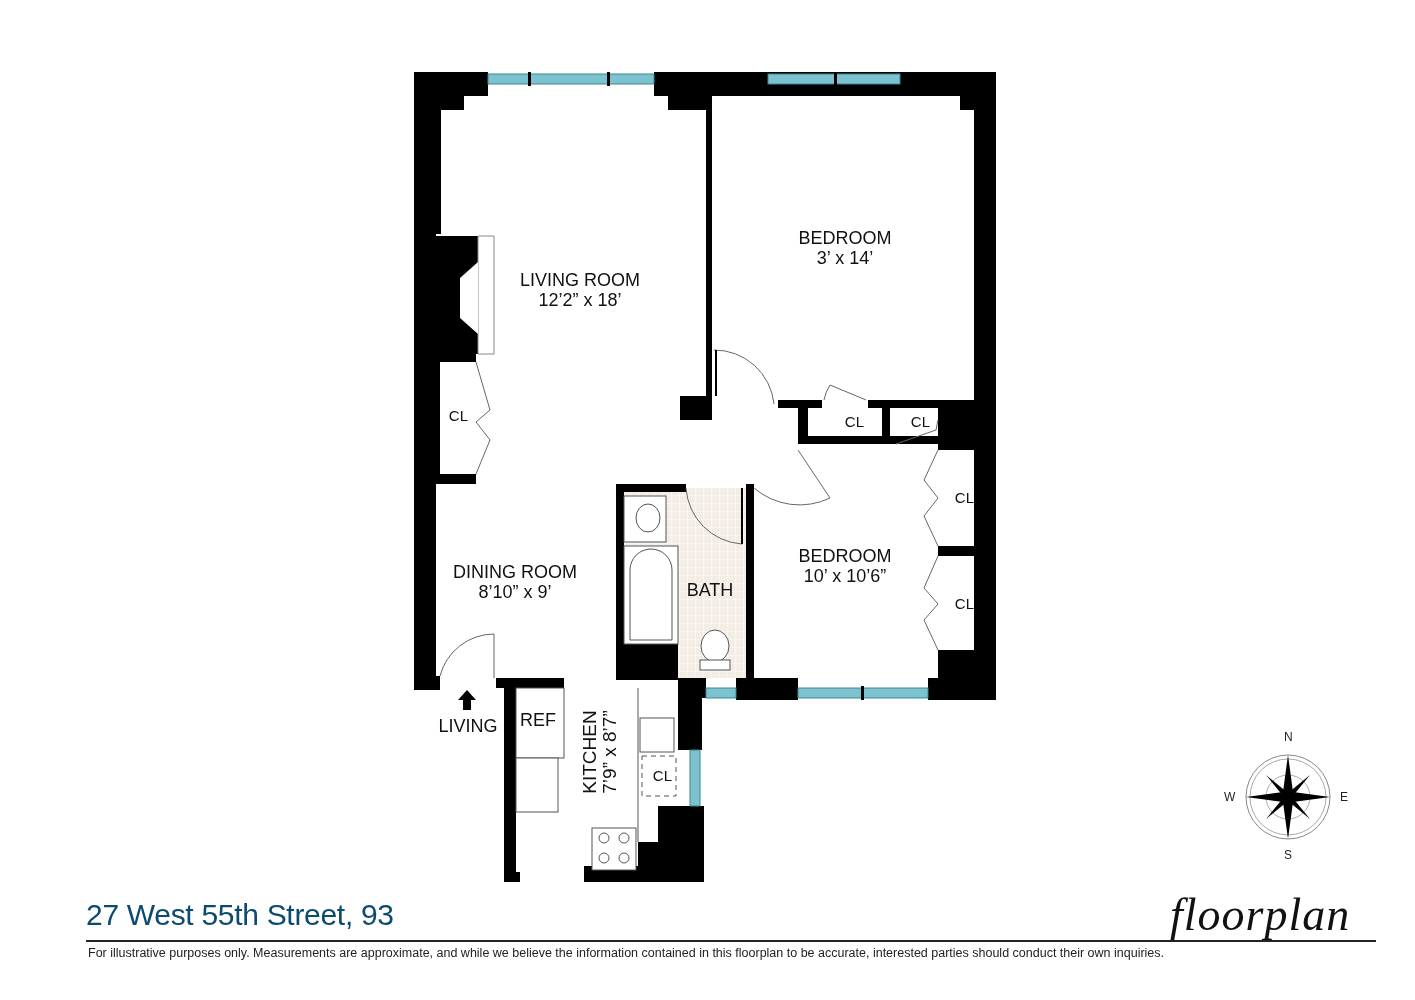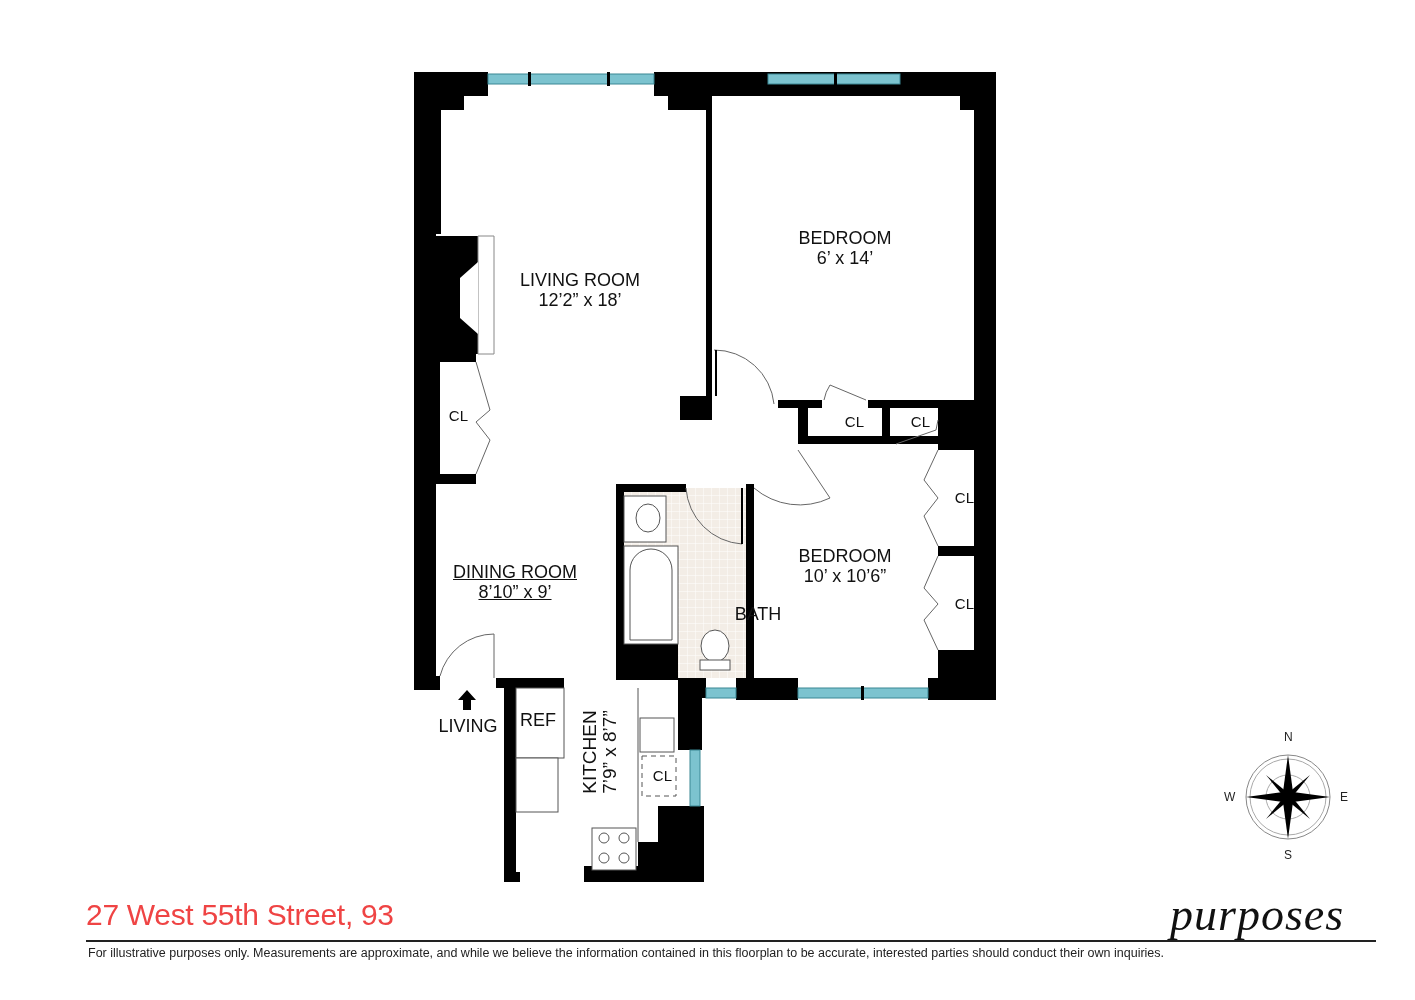--- a/index.html
+++ b/index.html
@@ -1,21 +1,21 @@
 <!DOCTYPE html>
 <html><head>
 <meta charset="utf-8">
 <style>
   html,body{margin:0;padding:0;background:#fff;}
   body{width:1415px;height:1000px;position:relative;overflow:hidden;font-family:"Liberation Sans",sans-serif;}
   #plan{position:absolute;left:0;top:0;width:1415px;height:1000px;}
   .lbl{position:absolute;text-align:center;color:#111;font-family:"Liberation Sans",sans-serif;line-height:1.12;}
   .room{font-size:18px;}
   .cl{font-size:15px;text-align:right;}
-  .address{position:absolute;left:86px;top:898px;font-size:30px;color:#ef4444;letter-spacing:-0.3px;}
+  .address{position:absolute;left:86px;top:898px;font-size:30px;color:#0c4a6e;letter-spacing:-0.3px;}
   .rule{position:absolute;left:86px;top:940px;width:1290px;height:2px;background:#222;}
   .disclaimer{position:absolute;left:88px;top:946px;font-size:12.5px;color:#222;white-space:nowrap;text-align:center;}
   .brand{position:absolute;left:1170px;top:888px;font-family:"Liberation Serif",serif;font-style:italic;font-size:46px;color:#111;letter-spacing:1px;}
   .compass-l{position:absolute;font-size:12px;color:#222;}
   .kitchen{position:absolute;left:555px;top:722px;width:110px;height:60px;transform:rotate(-90deg);transform-origin:center;font-size:19px;text-align:center;line-height:1.05;}
 </style>
 </head>
 <body>
 
 <svg id="plan" viewBox="0 0 1415 1000" xmlns="http://www.w3.org/2000/svg">
@@ -144,46 +144,46 @@
     <polygon points="-22,-22 0,-4 0,0 -4,0" fill="#000"></polygon>
   </g>
 </svg>
 
 <div class="lbl room" style="left:500px;top:270px;width:160px;">
     <div>LIVING ROOM</div>
     <div>12’2” x 18’</div>
   </div>
 <div class="lbl room" style="left:770px;top:228px;width:150px;">
     <div>BEDROOM</div>
-    <div>6’ x 14’</div>
+    <div>3’ x 14’</div>
   </div>
 <div class="lbl room" style="left:770px;top:546px;width:150px;">
     <div>BEDROOM</div>
     <div>10’ x 10’6”</div>
   </div>
-<div class="lbl room" style="left:435px;top:562px;width:160px;text-decoration:underline;">
+<div class="lbl room" style="left:435px;top:562px;width:160px;">
     <div>DINING ROOM</div>
     <div>8’10” x 9’</div>
   </div>
-<div class="lbl room" style="left:680px;top:604px;width:60px;padding-left:48px;">BATH</div>
+<div class="lbl room" style="left:680px;top:580px;width:60px;">BATH</div>
 <div class="lbl kitchen">
     <div>KITCHEN</div>
     <div>7’9” x 8’7”</div>
   </div>
 <div class="lbl room" style="left:514px;top:710px;width:48px;">REF</div>
 <div class="lbl room" style="left:428px;top:716px;width:80px;">LIVING</div>
 
 <div class="lbl cl" style="left:444px;top:408px;width:24px;">CL</div>
 <div class="lbl cl" style="left:830px;top:414px;width:34px;">CL</div>
 <div class="lbl cl" style="left:896px;top:414px;width:34px;">CL</div>
 <div class="lbl cl" style="left:944px;top:490px;width:30px;">CL</div>
 <div class="lbl cl" style="left:944px;top:596px;width:30px;">CL</div>
 <div class="lbl cl" style="left:642px;top:768px;width:30px;">CL</div>
 
 <div class="compass-l" style="left:1284px;top:730px;">N</div>
 <div class="compass-l" style="left:1284px;top:848px;">S</div>
 <div class="compass-l" style="left:1340px;top:790px;">E</div>
 <div class="compass-l" style="left:1224px;top:790px;">W</div>
 
 <div class="address">27 West 55th Street, 93</div>
-<div class="brand">purposes</div>
+<div class="brand">floorplan</div>
 <div class="rule"></div>
 <div class="disclaimer">For illustrative purposes only.  Measurements are approximate, and while we believe the information contained in this floorplan to be accurate, interested parties should conduct their own inquiries.</div>
 
 </body></html>

